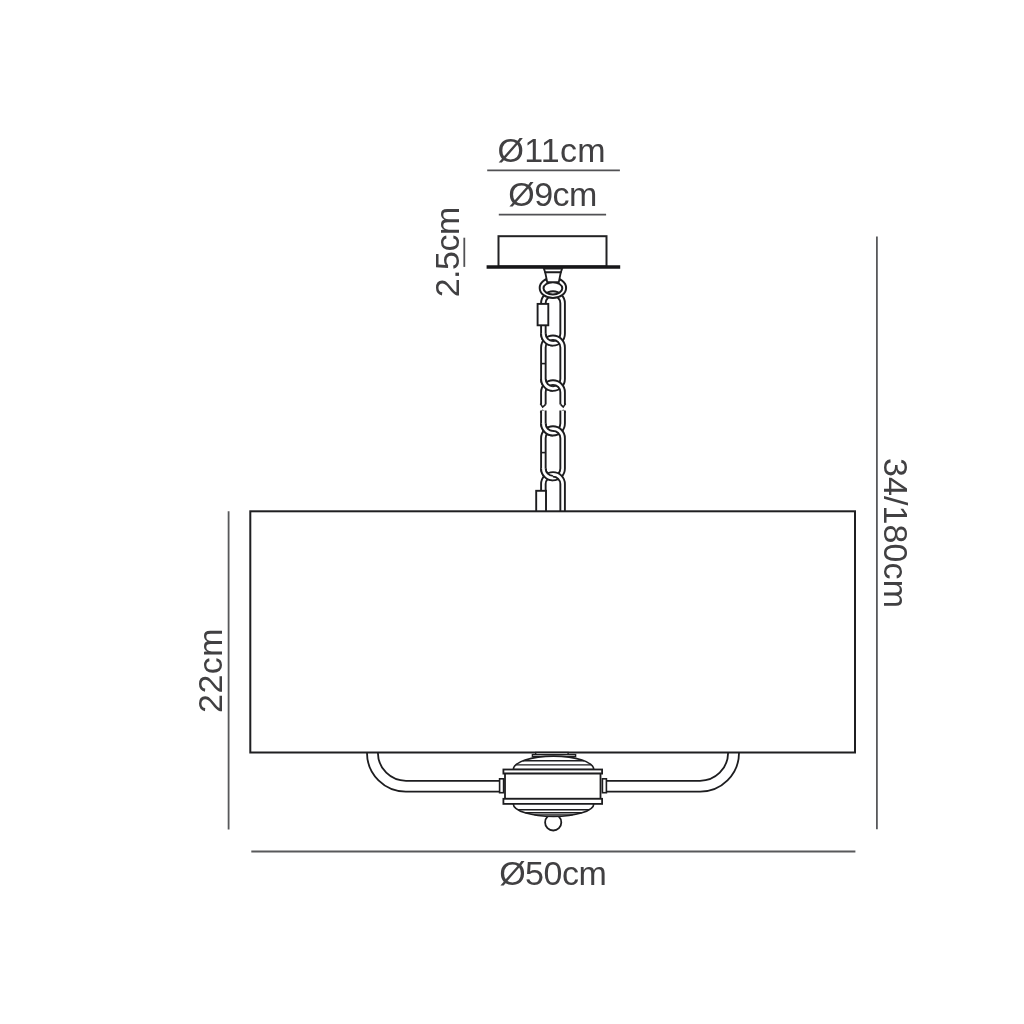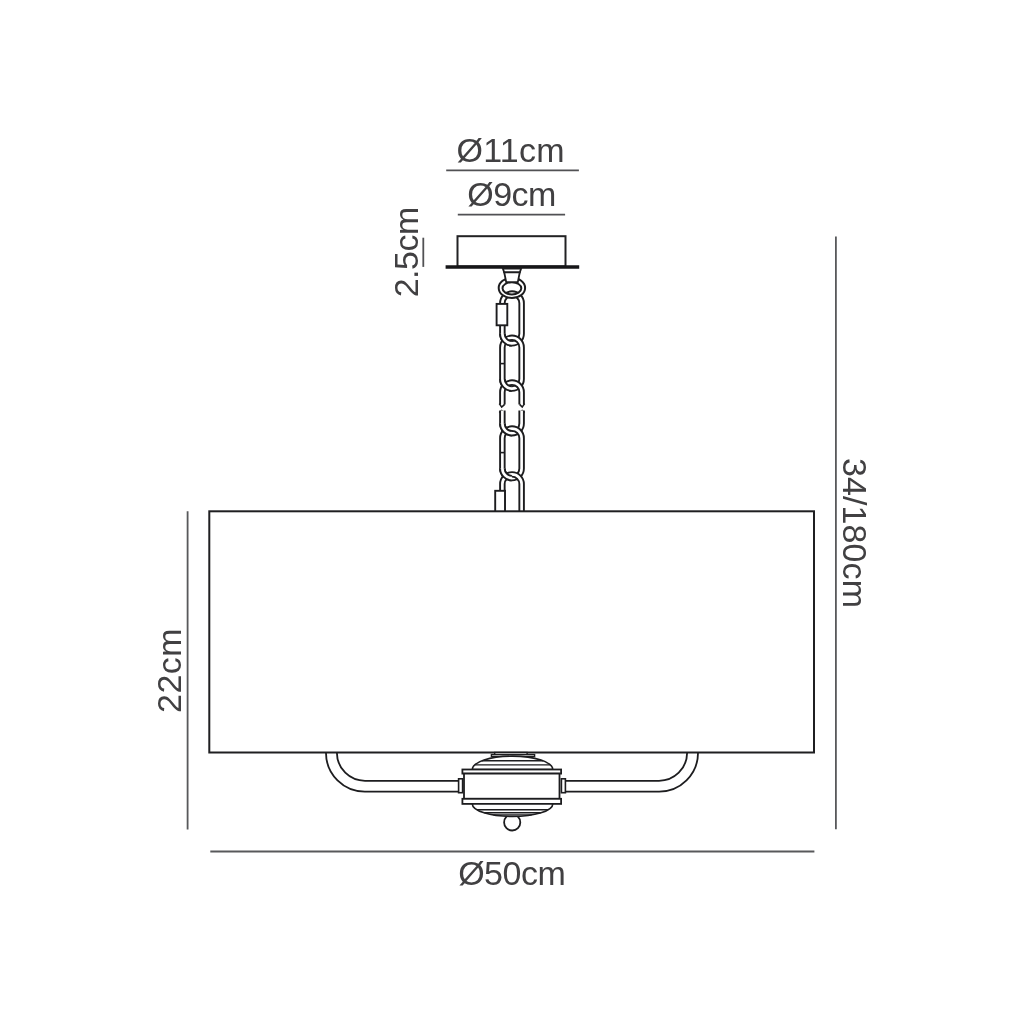--- a/index.html
+++ b/index.html
@@ -1,16 +1,16 @@
 <!DOCTYPE html>
 <html><head>
 <meta charset="utf-8">
 <style>
   html,body{margin:0;padding:0;background:#ffffff;}
-  .wrap{width:840px;height:1024px;position:relative;background:#fca5a5;}
+  .wrap{width:840px;height:1024px;position:relative;background:#fca5a5;margin-left:41px;}
   text{font-family:"Liberation Sans", sans-serif;fill:#414042;}
 </style>
 </head>
 <body>
 <div class="wrap">
 <svg width="1024" height="1024" viewBox="0 0 1024 1024" xmlns="http://www.w3.org/2000/svg">
 
   <rect x="0" y="0" width="1024" height="1024" fill="#ffffff"></rect>
 
   <text x="510.7" y="162" font-size="34" text-anchor="middle" letter-spacing="0.3">Ø11cm</text>

